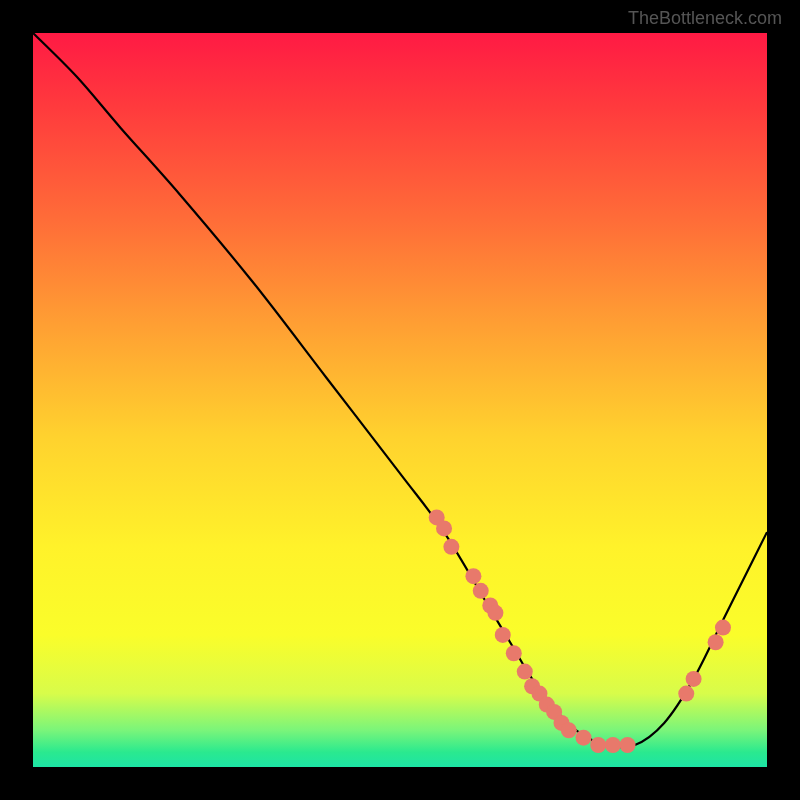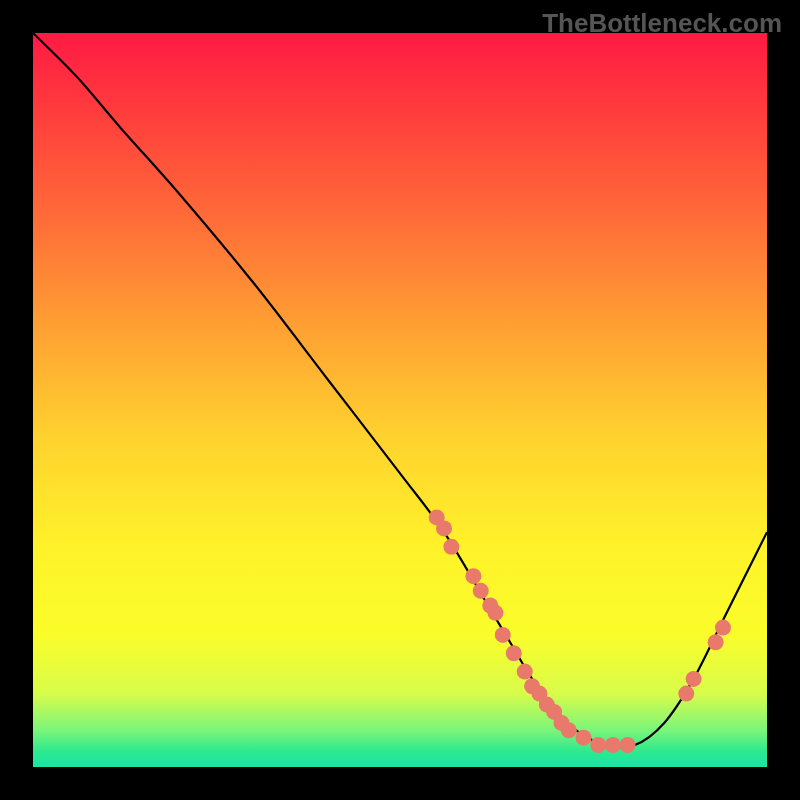--- a/index.html
+++ b/index.html
@@ -12,22 +12,22 @@
       height: 800px;
       background: #000;
       position: relative;
       font-family: Arial, sans-serif;
     }
     .watermark {
       position: absolute;
       top: 8px;
       right: 18px;
       color: #555;
-      font-size: 26px;
-      font-weight: bold;
+      font-size: 18px;
+      font-weight: normal;
       z-index: 10;
     }
     .chart-area {
       position: absolute;
       top: 33px;
       left: 33px;
       width: 734px;
       height: 734px;
       overflow: hidden;
     }

